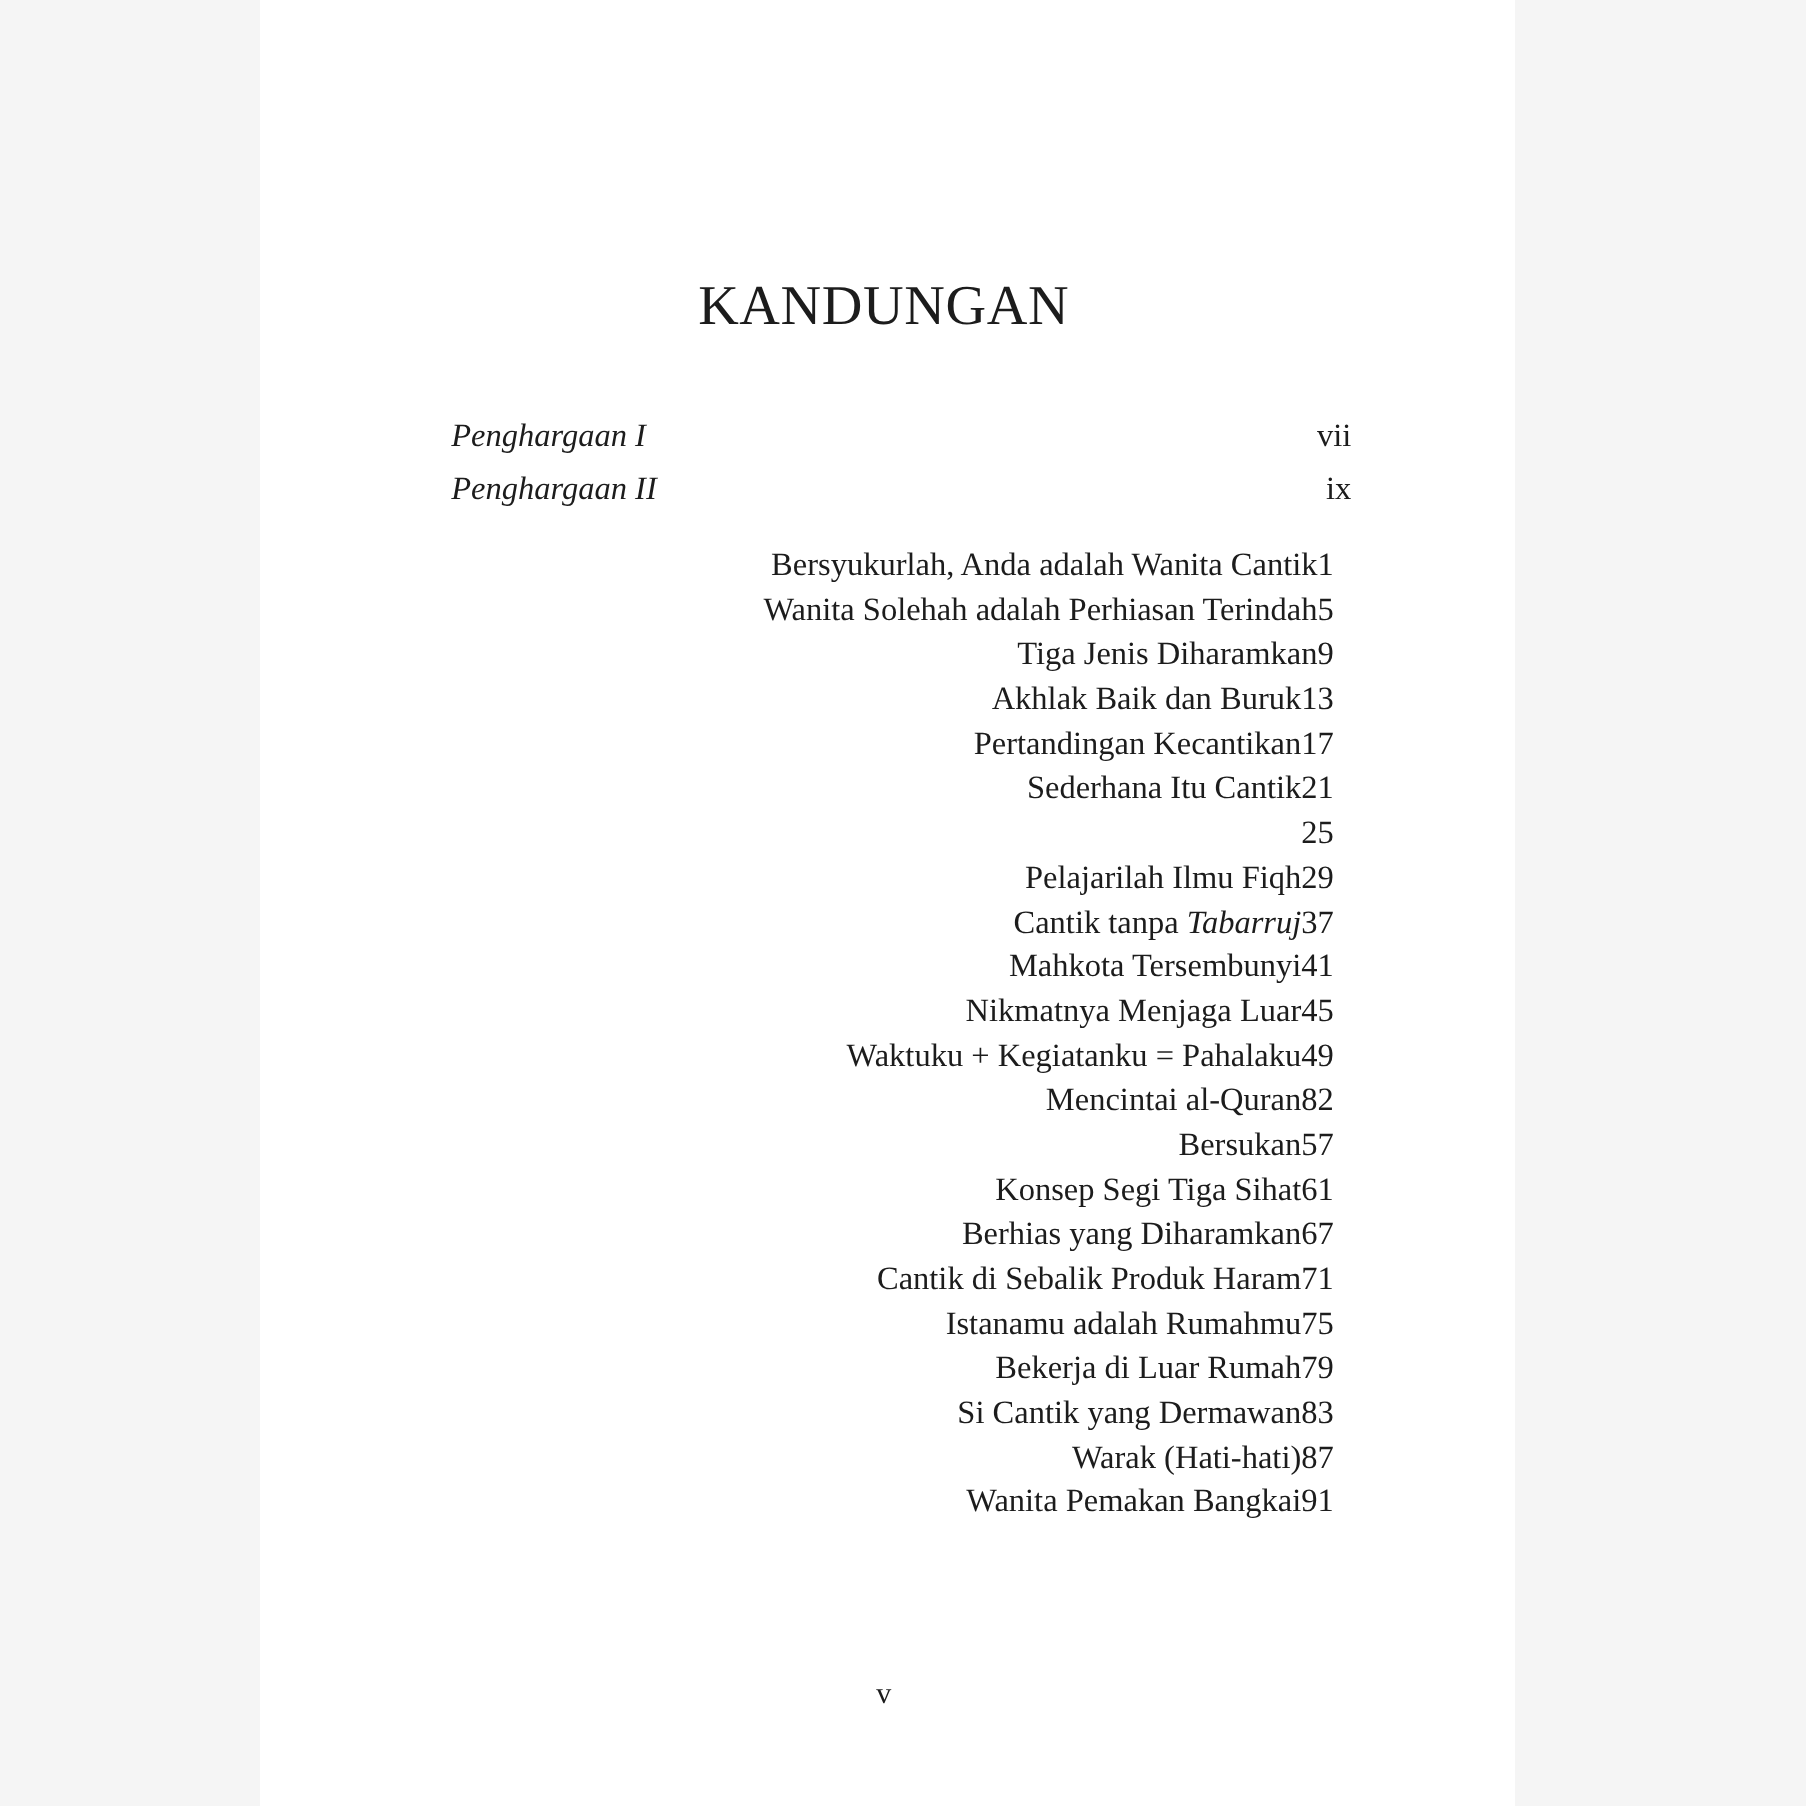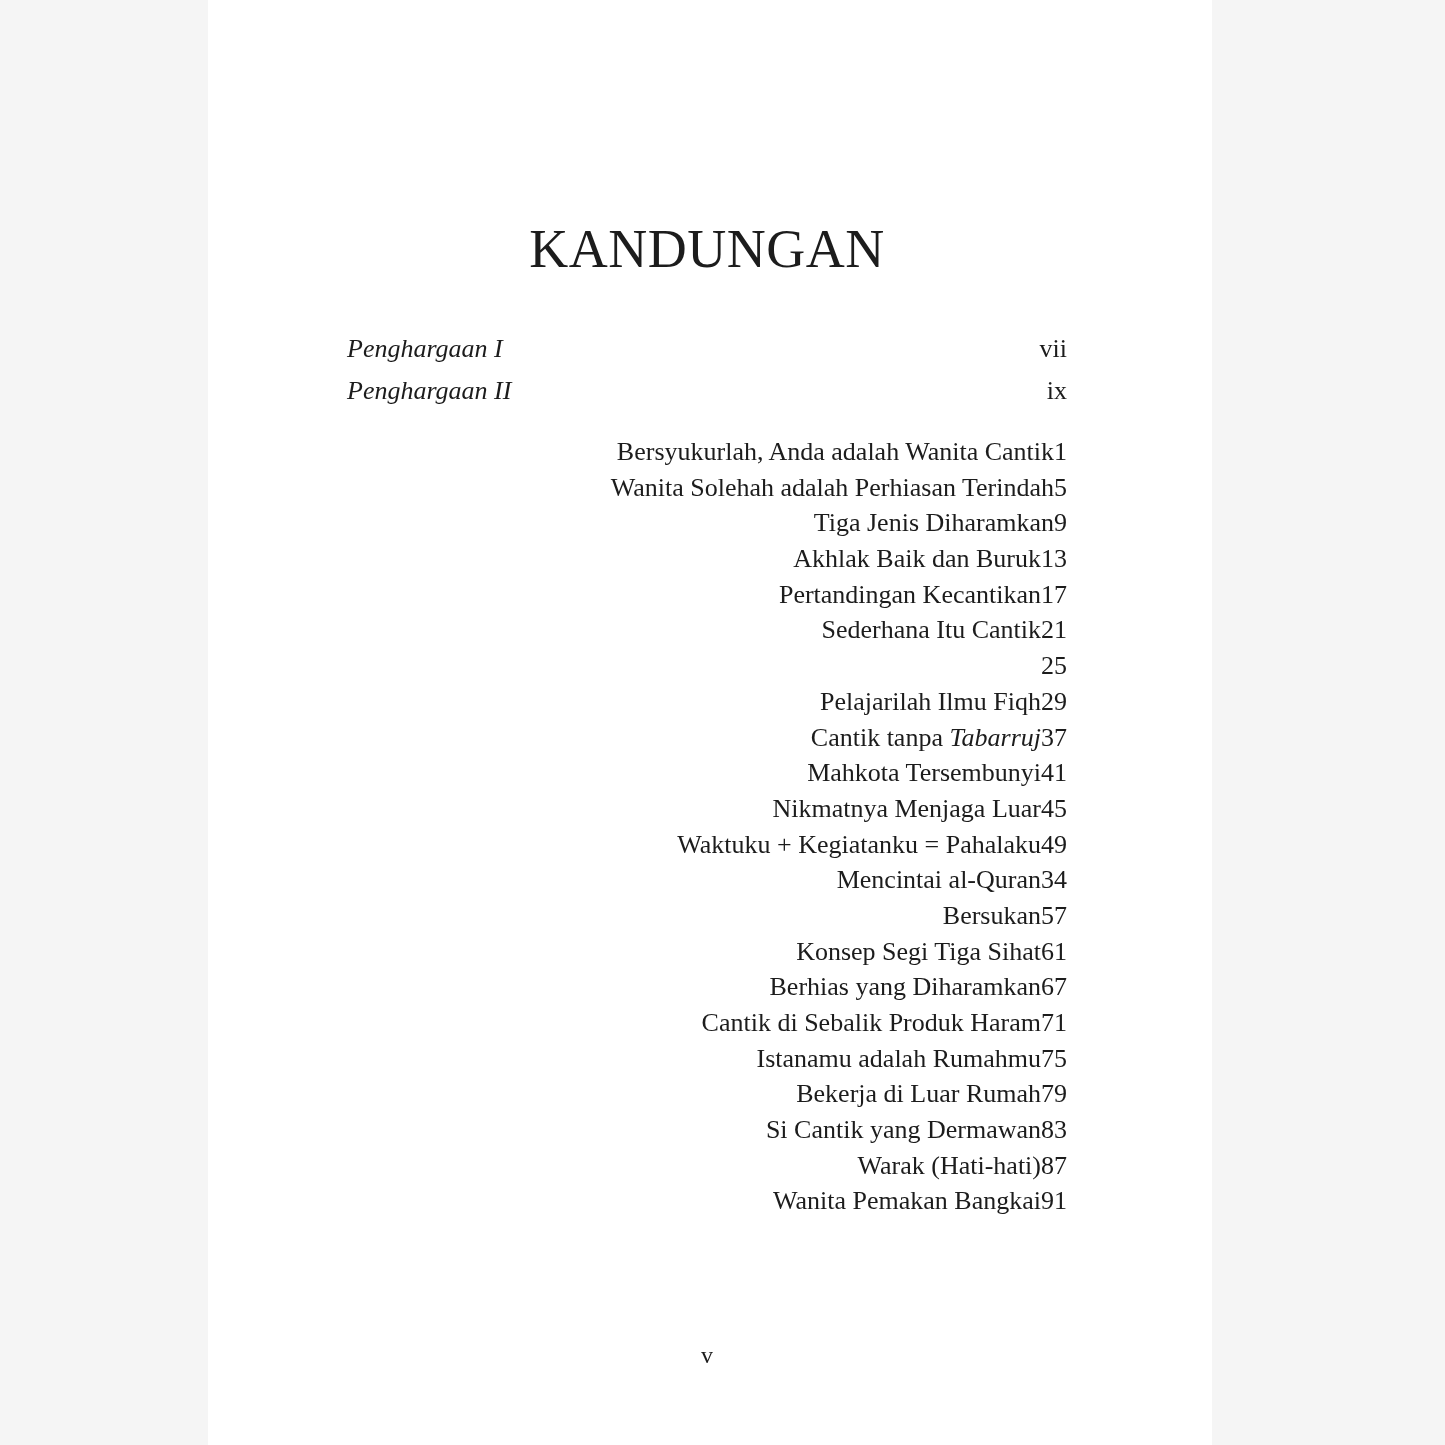--- a/index.html
+++ b/index.html
@@ -30,29 +30,29 @@
     width: 720px;
     height: 100%;
   }
   .doc-title {
     position: absolute;
     top: 218px;
     left: 0;
     width: 100%;
     margin: 0;
     text-align: center;
-    font-size: 54px;
+    font-size: 45px;
     font-weight: 400;
     letter-spacing: 0.5px;
     white-space: nowrap;
   }
   .front-matter {
     position: absolute;
     top: 328px;
-    left: 0;
+    left: 14px;
     width: 100%;
   }
   .fm-row {
     display: flex;
     justify-content: space-between;
     align-items: baseline;
     height: 42px;
     line-height: 42px;
     font-size: 26px;
   }
@@ -167,21 +167,21 @@
     <span class="toc-page">45</span>
   </div>
 
   <div class="toc-row">
     <span class="toc-title"><span class="pre">Waktuku + Kegiatanku = Pahalaku</span><span class="it"></span></span>
     <span class="toc-page">49</span>
   </div>
 
   <div class="toc-row">
     <span class="toc-title"><span class="pre">Mencintai al-Quran</span><span class="it"></span></span>
-    <span class="toc-page">34</span>
+    <span class="toc-page">82</span>
   </div>
 
   <div class="toc-row">
     <span class="toc-title"><span class="pre">Bersukan</span><span class="it"></span></span>
     <span class="toc-page">57</span>
   </div>
 
   <div class="toc-row">
     <span class="toc-title"><span class="pre">Konsep Segi Tiga Sihat</span><span class="it"></span></span>
     <span class="toc-page">61</span>

